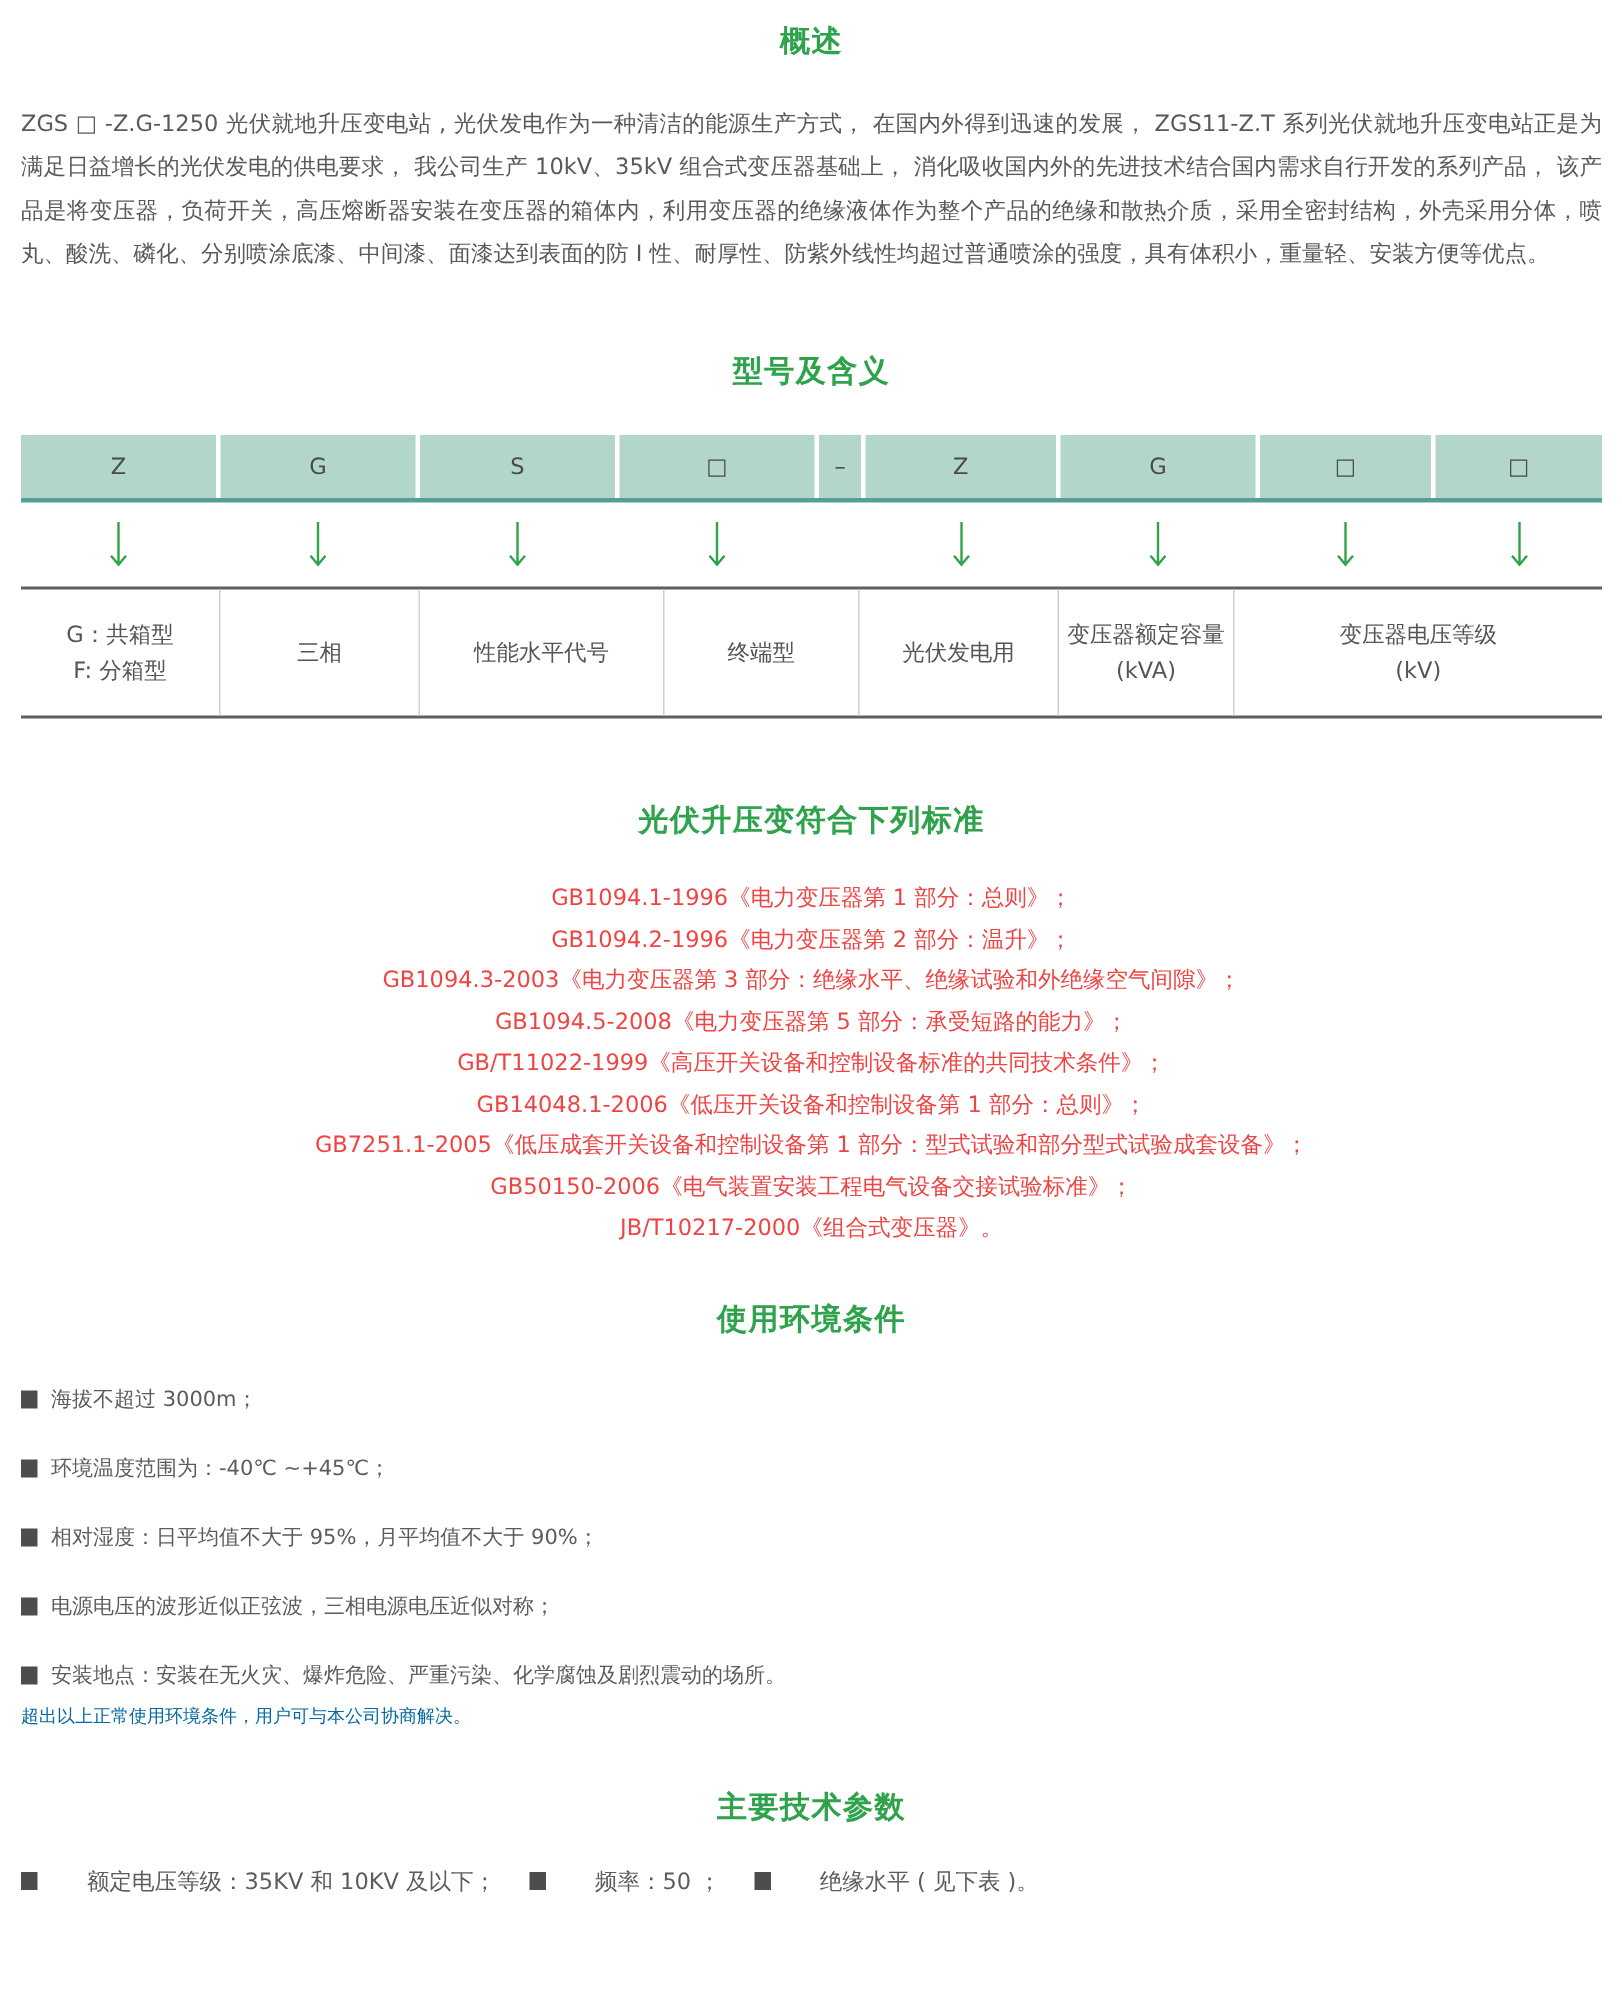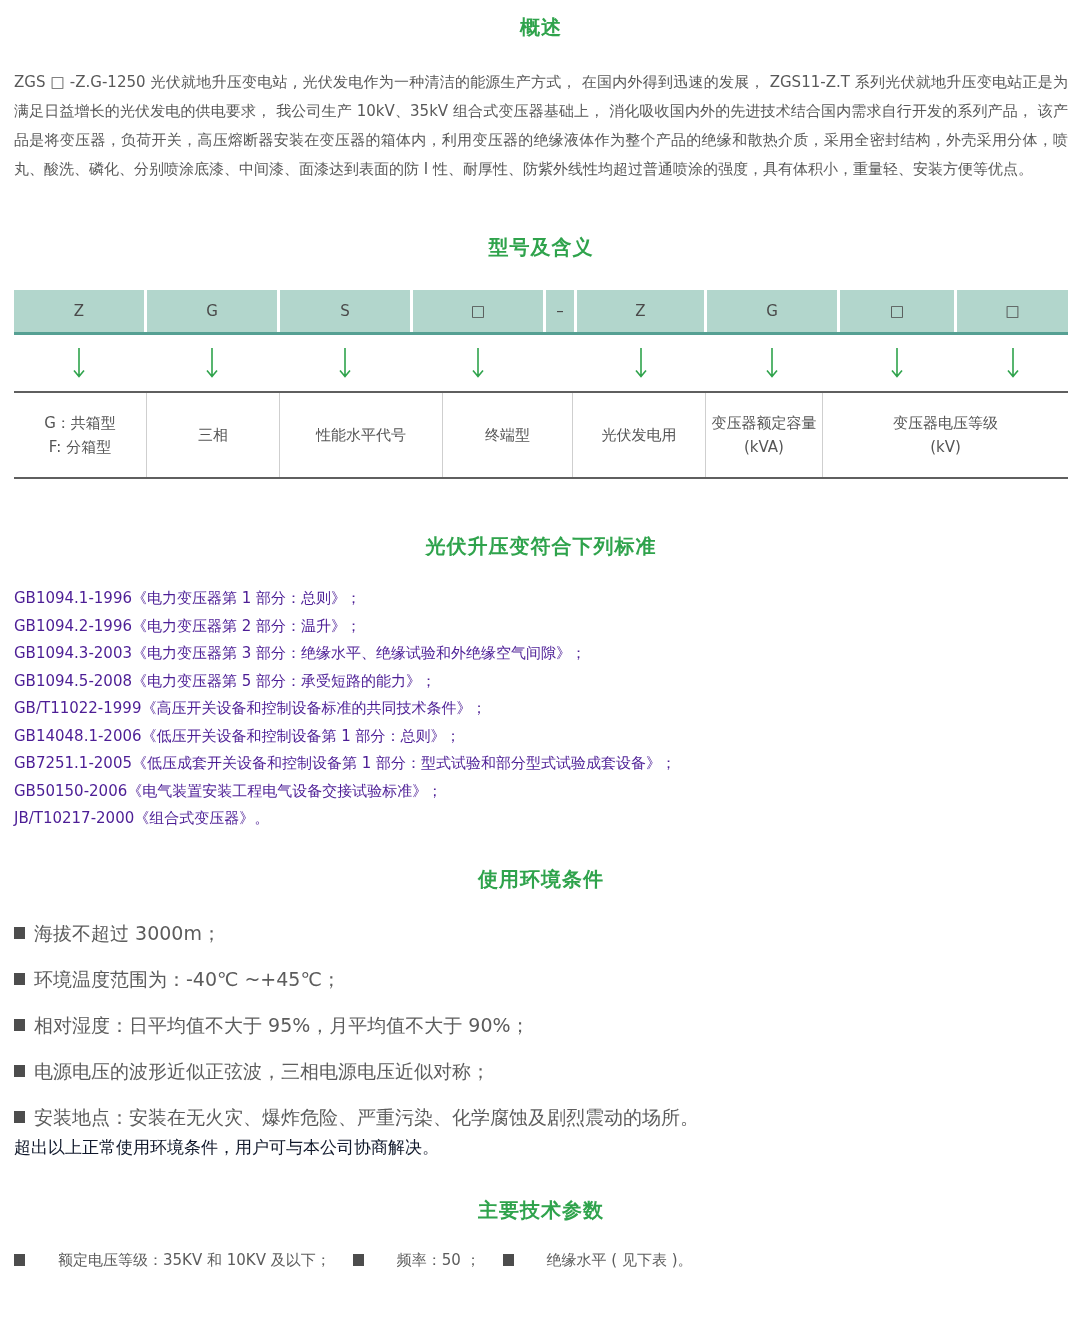--- a/index.html
+++ b/index.html
@@ -54,36 +54,36 @@
     border-right:1px solid #cfcfcf;
     padding:8px 4px;
   }
   .d0{width:133px}.d1{width:133px}.d2{width:133px}.d3{width:163px}
   .d4{width:130px}.d5{width:133px}.d6{width:117px}.d7{flex:1; border-right:none;}
 
   
   .standards-heading { margin-top:54px; }
   .standards-list { margin-top:25px; list-style:none; }
   .standards-list li {
-    font-size:15px; color:#4c1d95; line-height:27.5px;
+    font-size:15px; color:#ef4444; line-height:27.5px;text-align:center;
   }
 
   
   .environment-heading { margin-top:33px; }
   .bullet-list { margin-top:24px; }
   .bullet-row {
     display:flex; align-items:flex-start;
-    font-size:19px; color:#5c5c5c; line-height:20px;
+    font-size:14px; color:#5c5c5c; line-height:20px;
     margin-bottom:13px; padding-top:6px; min-height:33px;
   }
   .sq {
     flex:0 0 auto; width:11px; height:12px; background:#4d4d4d;
     margin:4px 9px 0 0; display:inline-block;
   }
-  .env-note { font-size:17px; color:#0f172a; margin-top:-2px; }
+  .env-note { font-size:12px; color:#0369a1; margin-top:-2px; }
 
   
   .parameters-heading { margin-top:38px; }
   .param-bullet-line {
     margin-top:27px;
     font-size:15px; color:#5c5c5c;
     display:flex; align-items:flex-start;
   }
   .param-bullet { display:flex; margin-right:22px;gap:24px; }
   .param-bullet .sq { margin-top:3px; }

